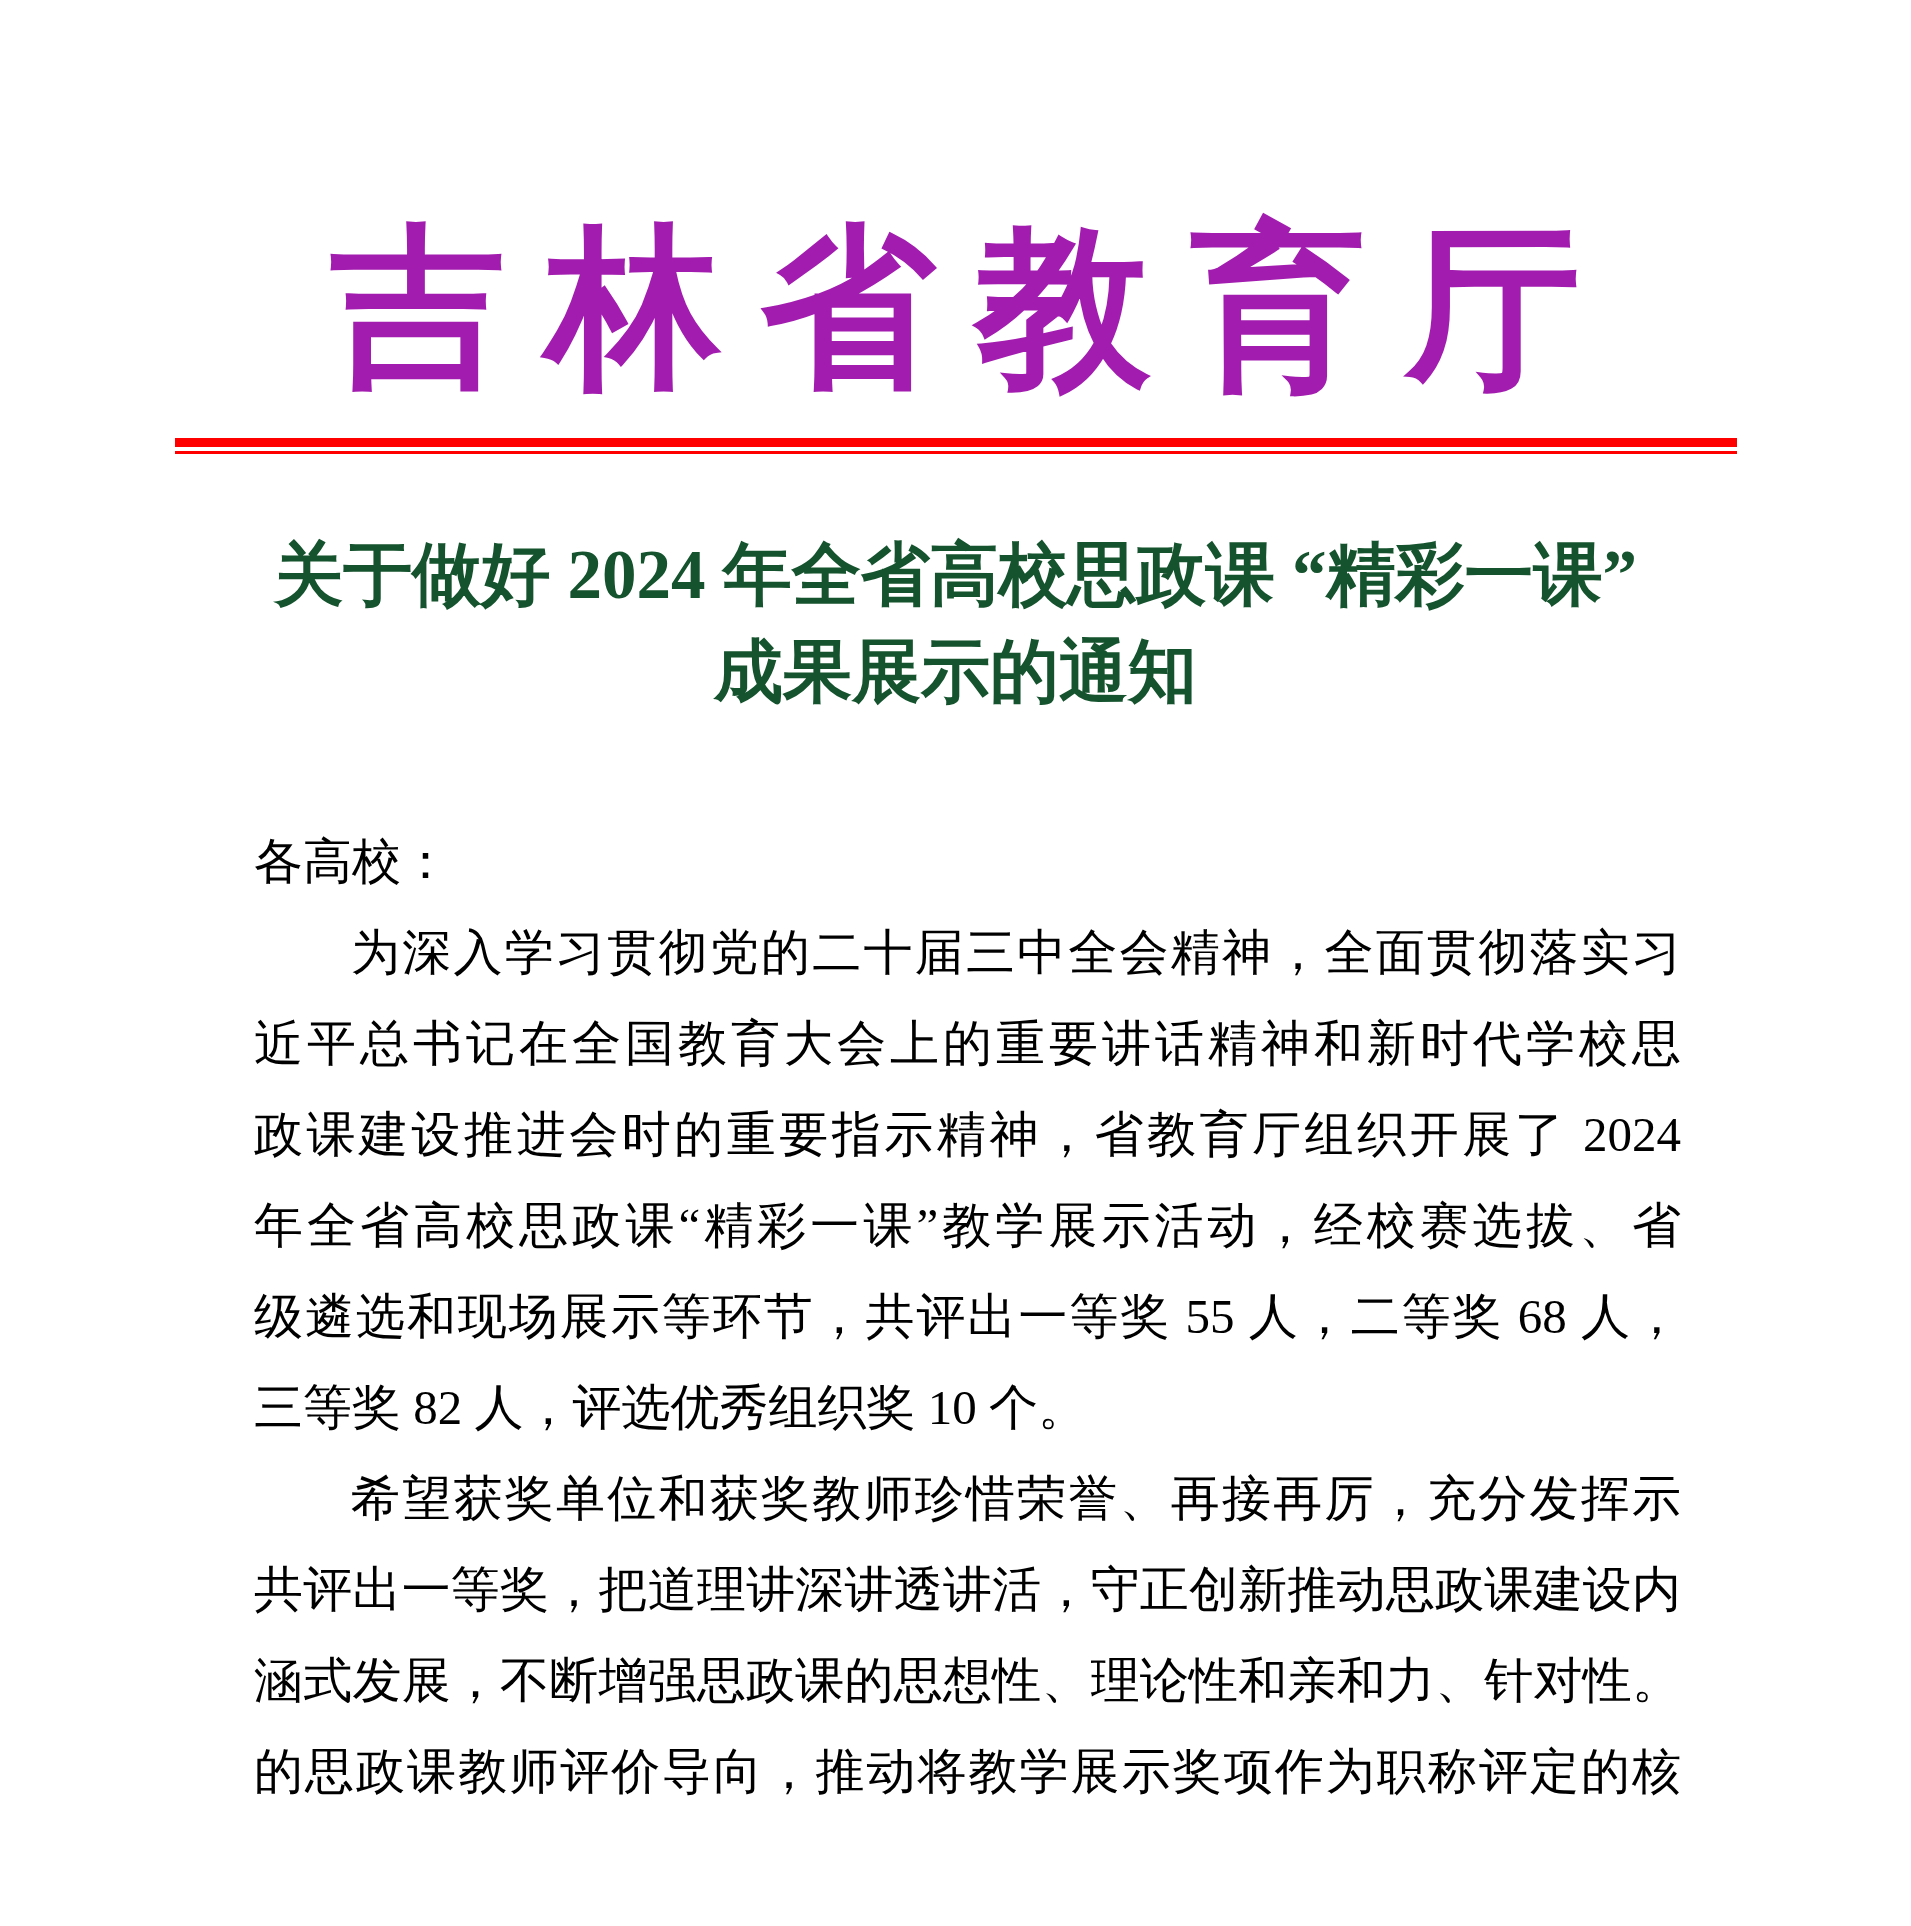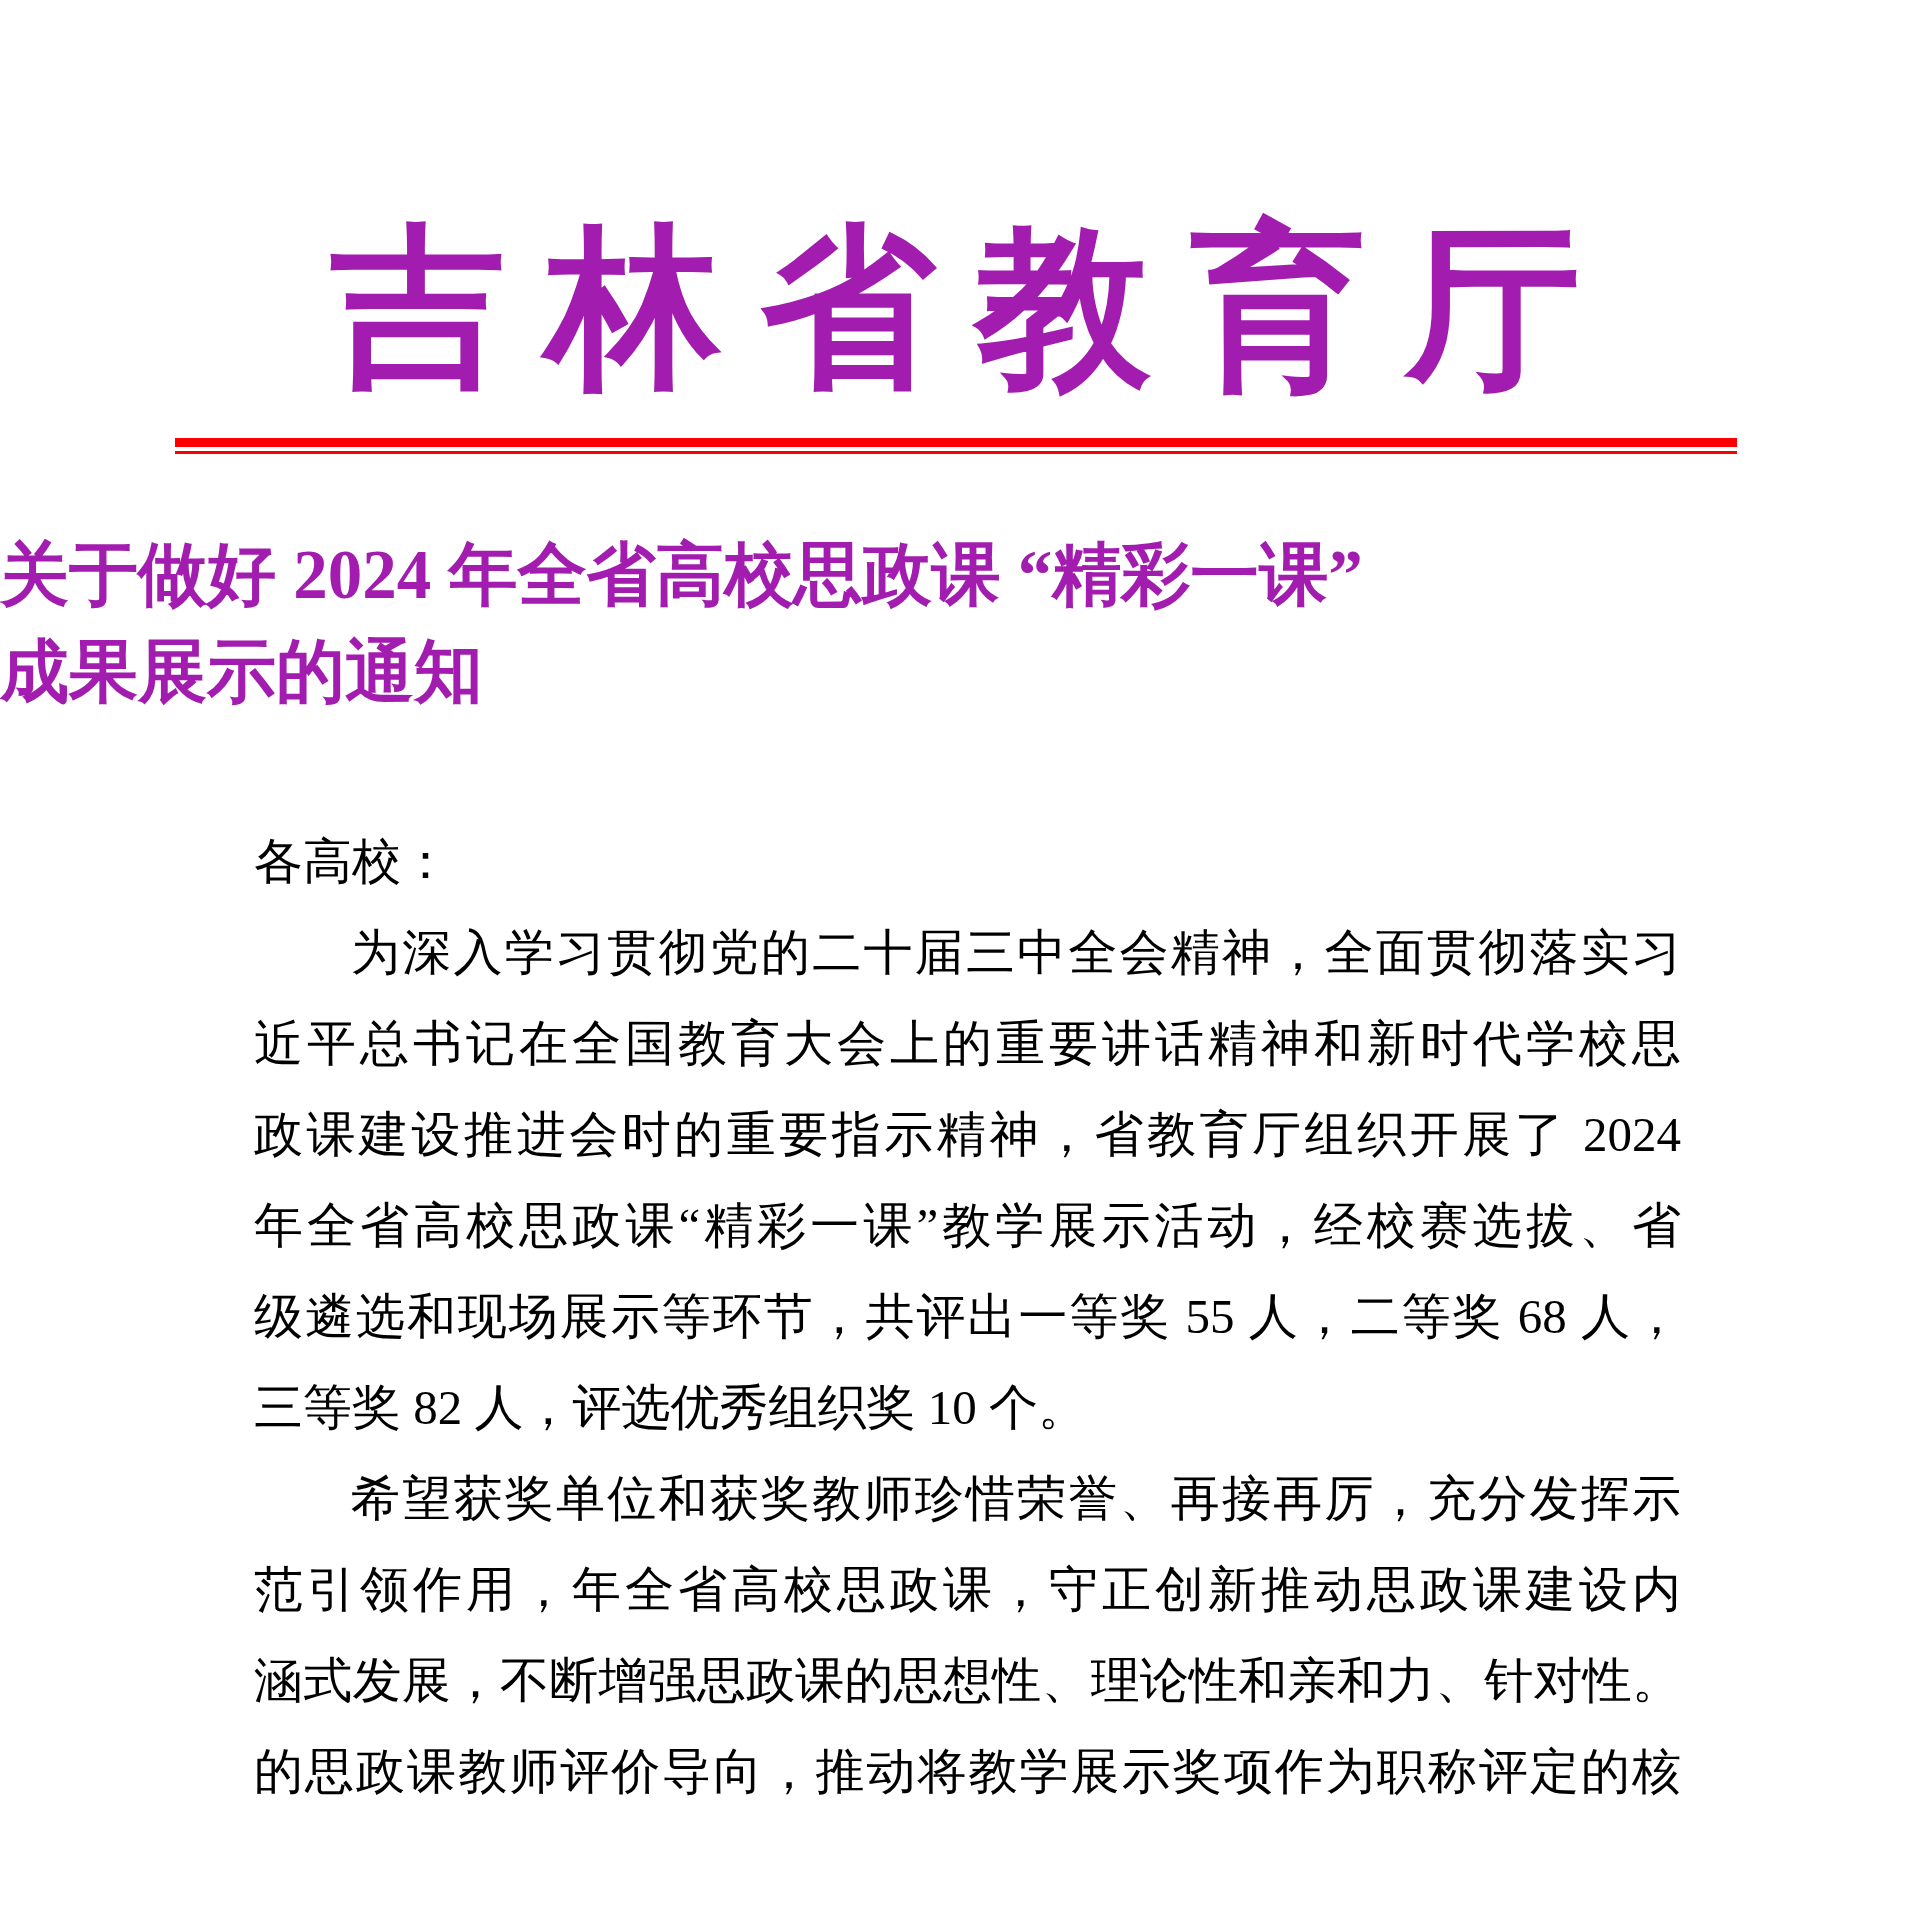--- a/index.html
+++ b/index.html
@@ -39,24 +39,25 @@
     background: #ff0000;
   }
   .rule-top-thick    { top: 438px; height: 9.2px; }
   .rule-top-thin     { top: 451px; height: 3.1px;  }
   
   .doc-title {
     position: absolute;
     top: 527px;
     left: 0;
     width: 100%;
+    text-align: center;
     font-weight: bold;
     font-size: 69px;
     line-height: 97px;
-    color: #a21caf;
+    color: #14532d;
     white-space: nowrap;
   }
   
   .body-text {
     position: absolute;
     top: 816px;
     left: 254px;
     width: 1427px;
     font-size: 49px;
     line-height: 91px;
@@ -91,20 +92,20 @@
 
   <div class="body-text">
     <div class="line">各高校：</div>
     <div class="line fill indent">为深入学习贯彻党的二十届三中全会精神，全面贯彻落实习</div>
     <div class="line fill">近平总书记在全国教育大会上的重要讲话精神和新时代学校思</div>
     <div class="line fill">政课建设推进会时的重要指示精神，省教育厅组织开展了 2024</div>
     <div class="line fill">年全省高校思政课“精彩一课”教学展示活动，经校赛选拔、省</div>
     <div class="line fill">级遴选和现场展示等环节，共评出一等奖 55 人，二等奖 68 人，</div>
     <div class="line">三等奖 82 人，评选优秀组织奖 10 个。</div>
     <div class="line fill indent">希望获奖单位和获奖教师珍惜荣誉、再接再厉，充分发挥示</div>
-    <div class="line fill">范引领作用，年全省高校思政课，守正创新推动思政课建设内</div>
+    <div class="line fill">共评出一等奖，把道理讲深讲透讲活，守正创新推动思政课建设内</div>
     <div class="line fill">涵式发展，不断增强思政课的思想性、理论性和亲和力、针对性。</div>
     <div class="line fill">的思政课教师评价导向，推动将教学展示奖项作为职称评定的核</div>
 
   </div>
 
 </div>
 
 
 </body></html>

